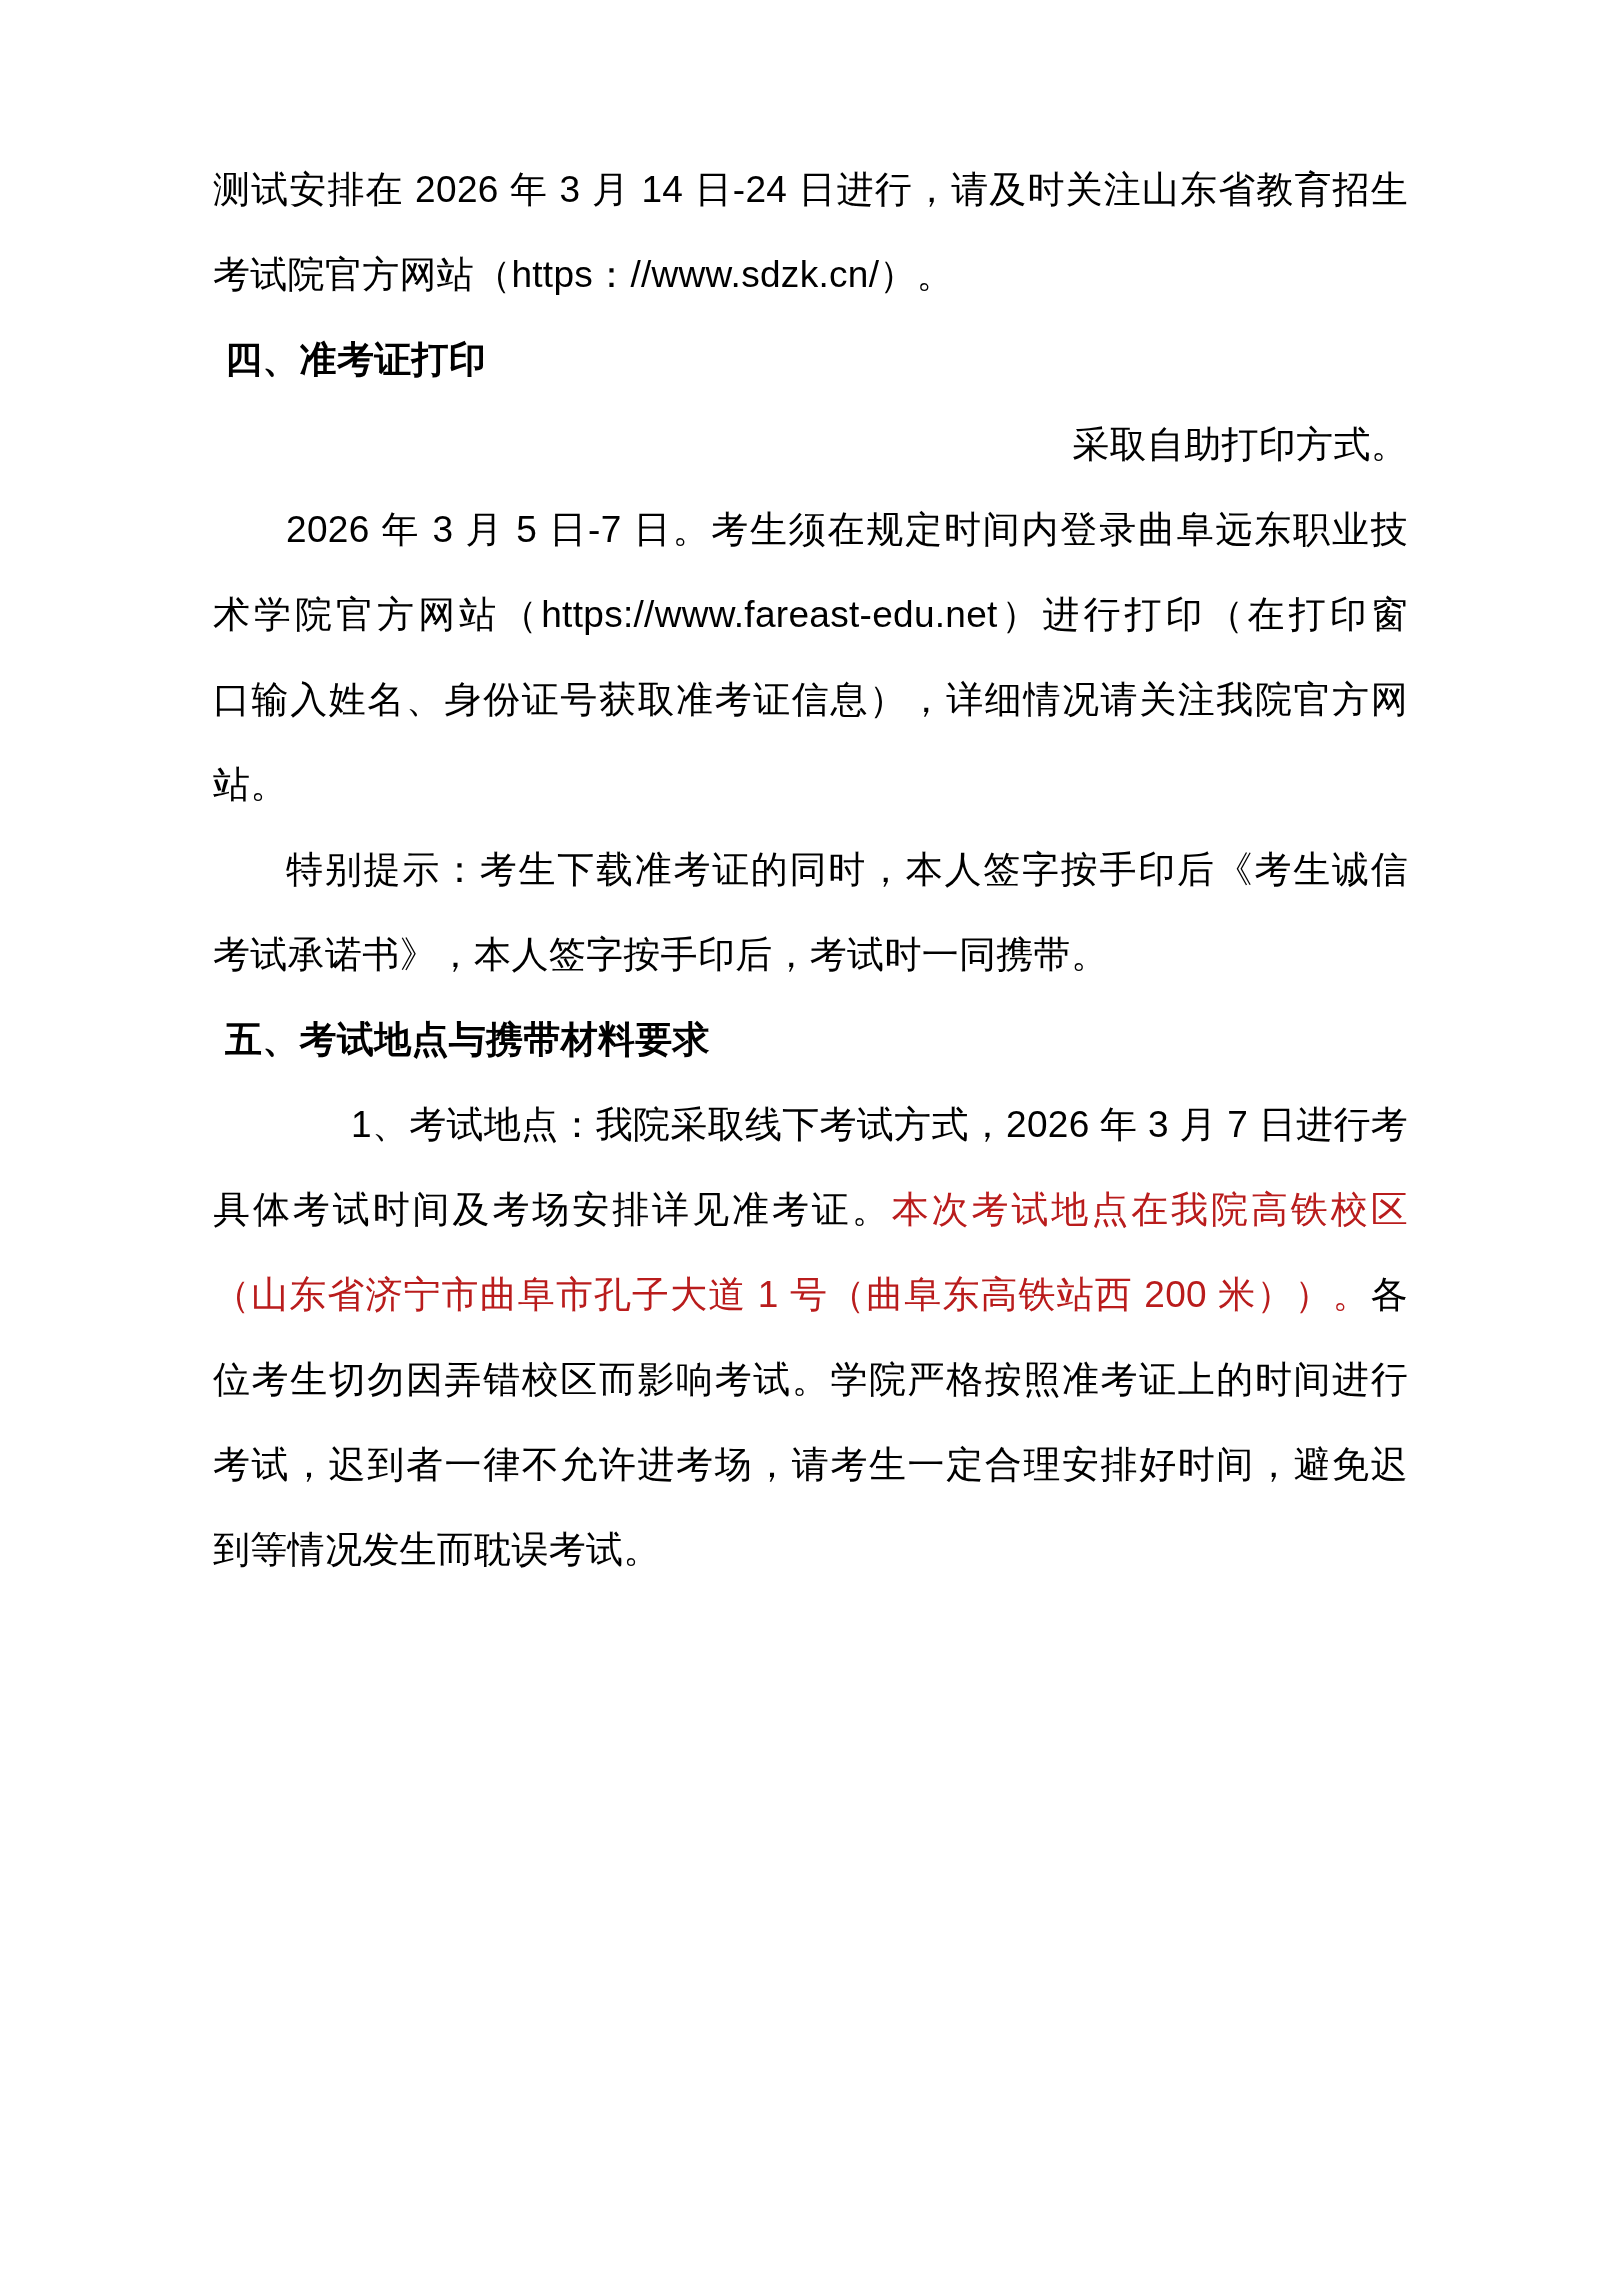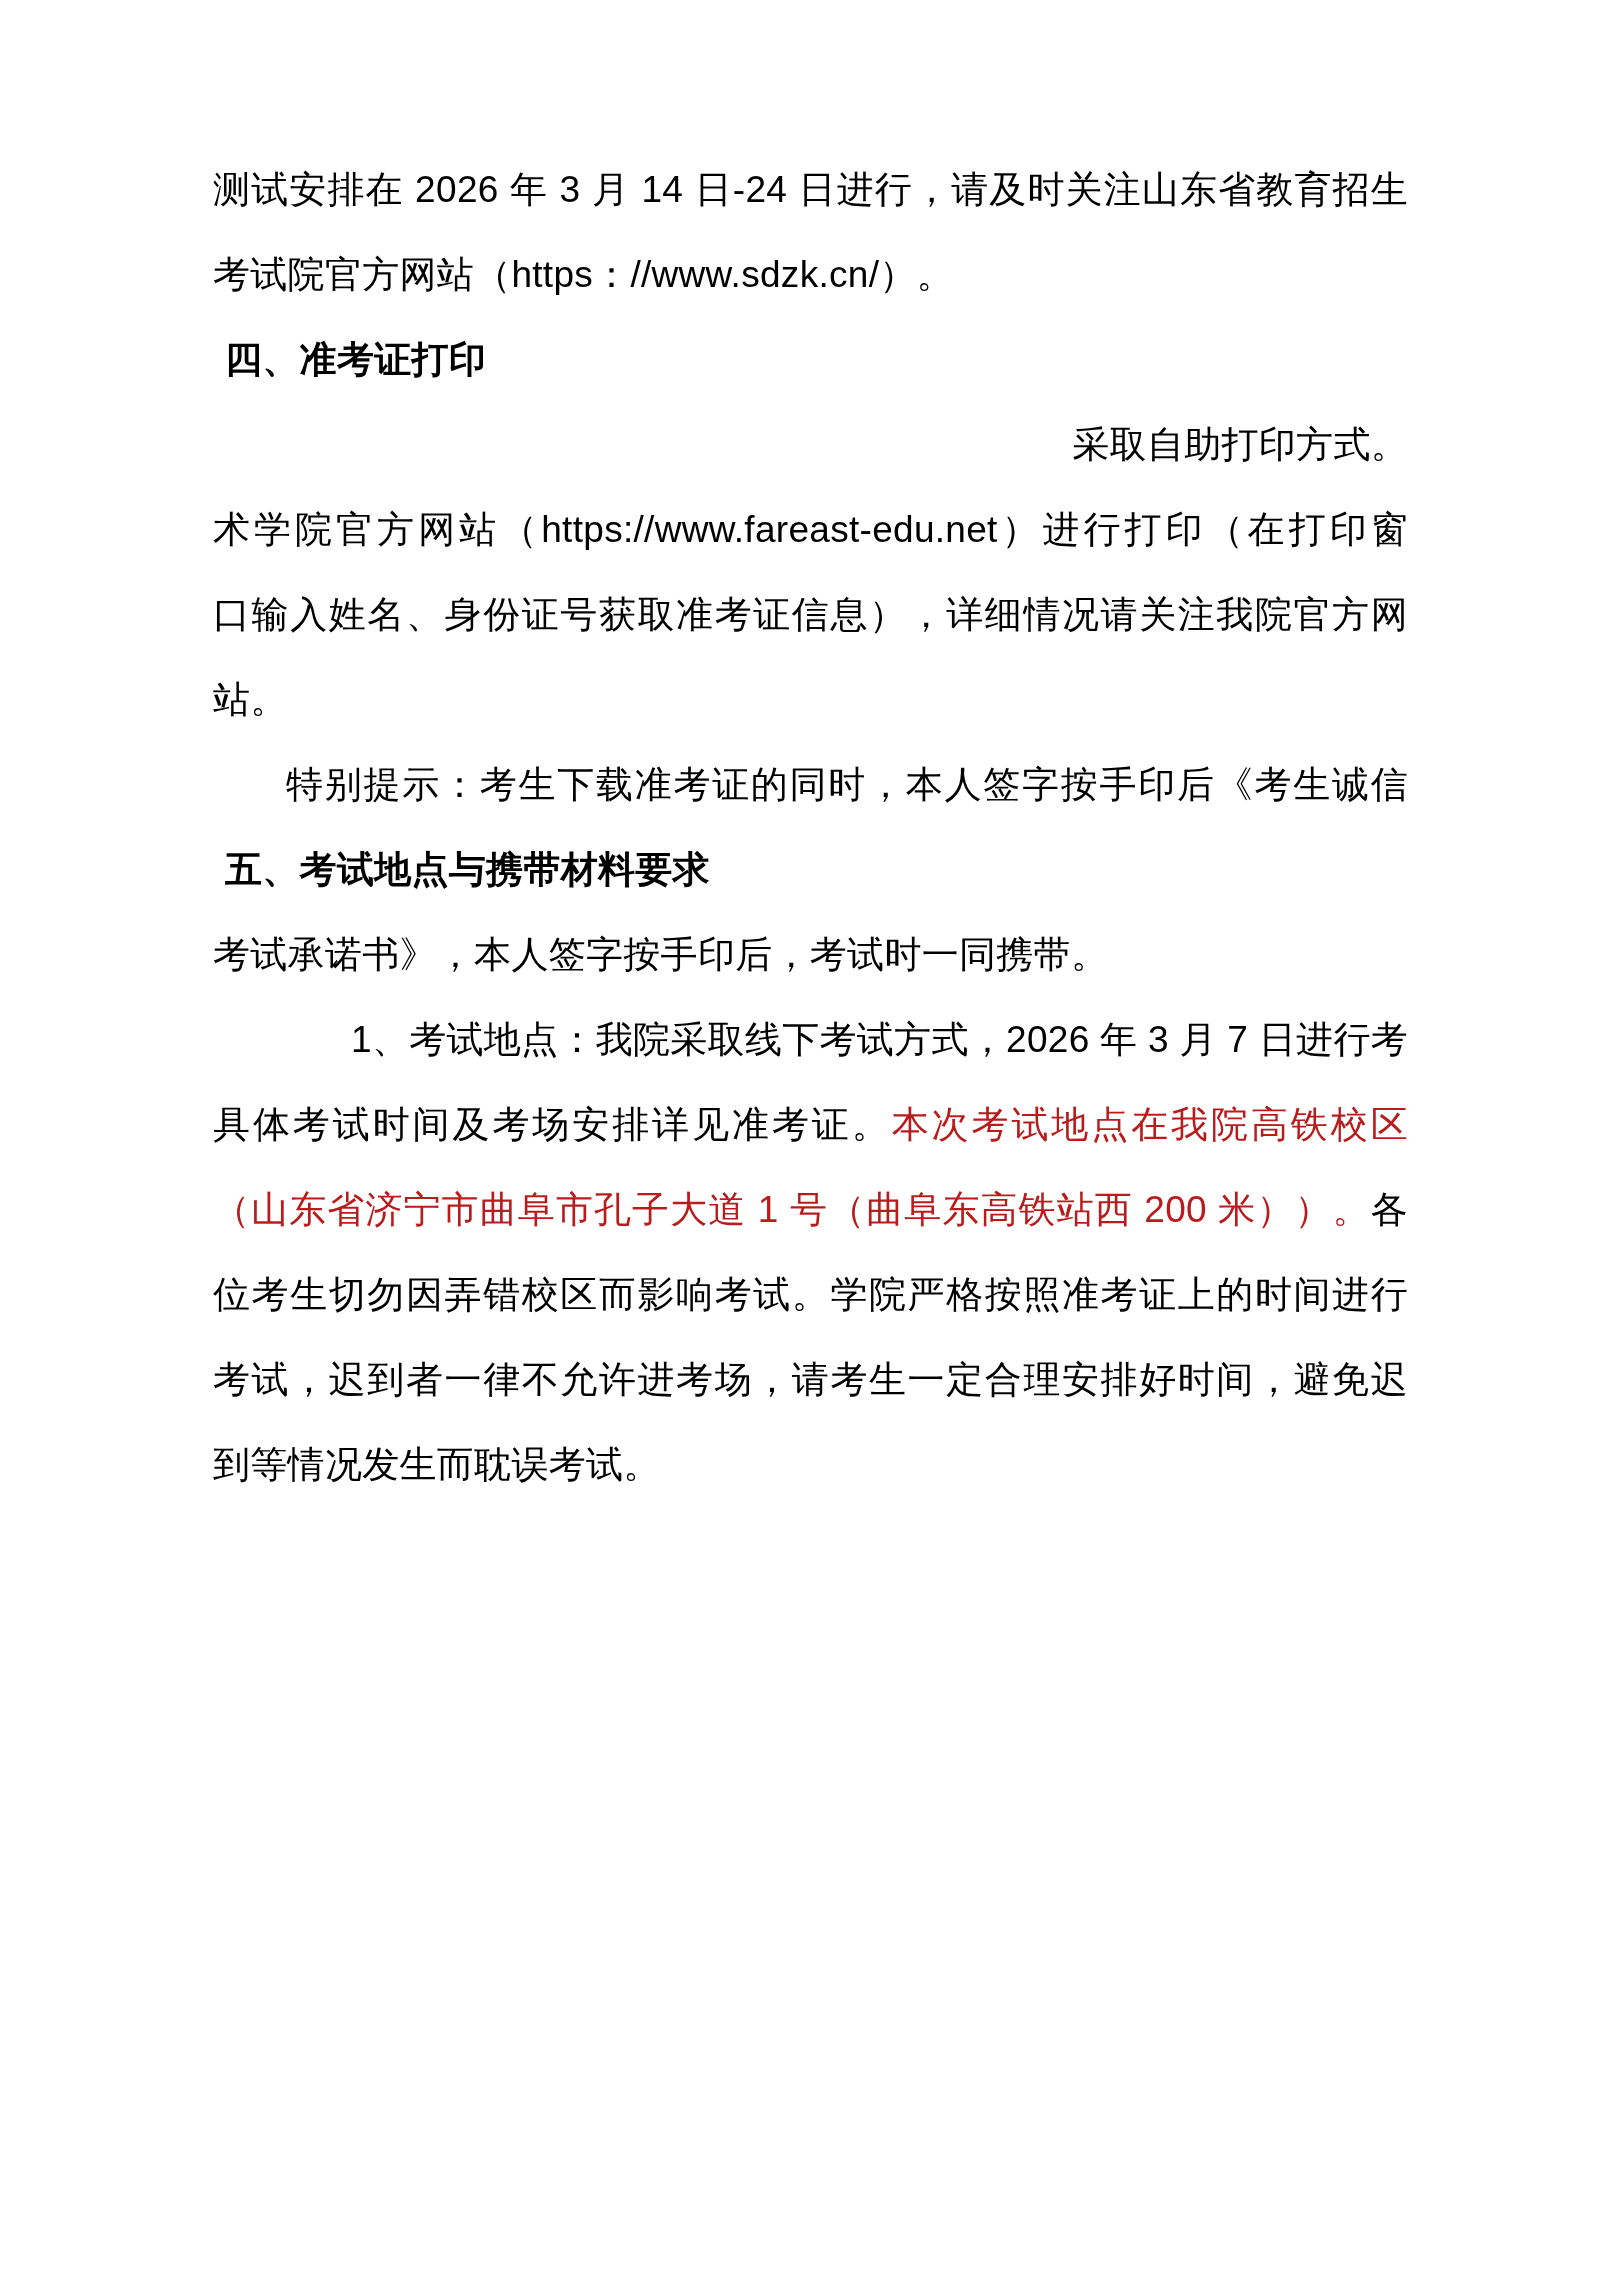--- a/index.html
+++ b/index.html
@@ -56,28 +56,29 @@
 <div class="page">
   <div class="doc">
 
     <div class="line fill"><span>测试安排在 2026 年 3 月 14 日-24 日进行，请及时关注山东省教育招生</span></div>
     <div class="line"><span>考试院官方网站（https：//www.sdzk.cn/）。</span></div>
 
     <div class="line heading"><span>四、准考证打印</span></div>
 
     <div class="line indent"><span>采取自助打印方式。</span></div>
 
+    <div class="line fill indent"><span>2026 年 3 月 5 日-7 日。考生须在规定时间内登录曲阜远东职业技</span></div>
     <div class="line fill"><span>术学院官方网站（https://www.fareast-edu.net）进行打印（在打印窗</span></div>
     <div class="line fill"><span>口输入姓名、身份证号获取准考证信息），详细情况请关注我院官方网</span></div>
     <div class="line"><span>站。</span></div>
 
     <div class="line fill indent"><span>特别提示：考生下载准考证的同时，本人签字按手印后《考生诚信</span></div>
+    <div class="line"><span>考试承诺书》，本人签字按手印后，考试时一同携带。</span></div>
+
     <div class="line heading"><span>五、考试地点与携带材料要求</span></div>
-
-    <div class="line"><span>考试承诺书》，本人签字按手印后，考试时一同携带。</span></div>
 
     <div class="line fill indent"><span>1、考试地点：我院采取线下考试方式，2026 年 3 月 7 日进行考试，</span></div>
     <div class="line fill"><span>具体考试时间及考场安排详见准考证。</span><span class="blue">本次考试地点在我院高铁校区</span></div>
     <div class="line fill"><span class="blue">（山东省济宁市曲阜市孔子大道 1 号（曲阜东高铁站西 200 米））。</span><span>各</span></div>
     <div class="line fill"><span>位考生切勿因弄错校区而影响考试。学院严格按照准考证上的时间进行</span></div>
     <div class="line fill"><span>考试，迟到者一律不允许进考场，请考生一定合理安排好时间，避免迟</span></div>
     <div class="line"><span>到等情况发生而耽误考试。</span></div>
 
   </div>
 </div>

